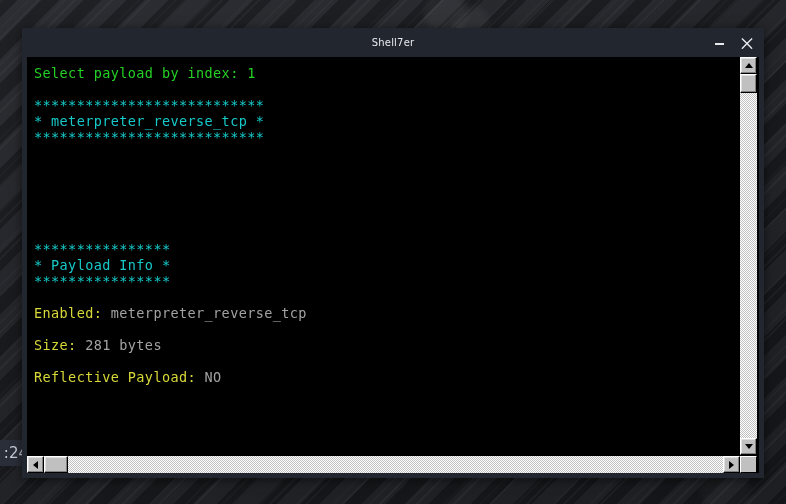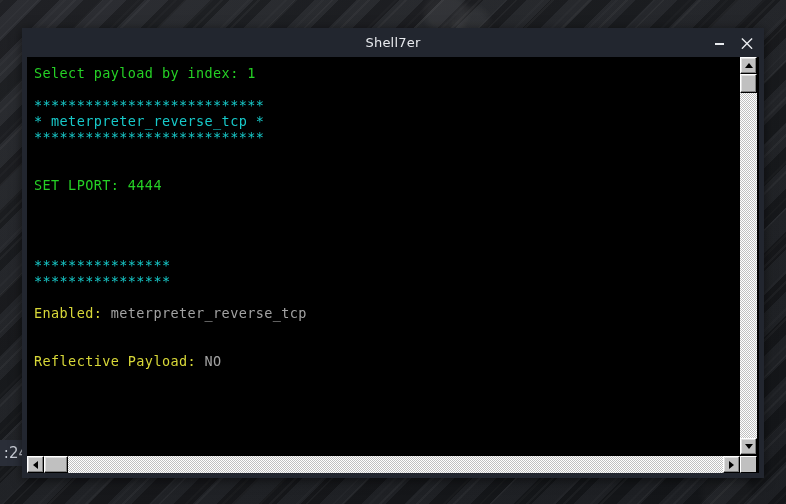--- a/index.html
+++ b/index.html
@@ -86,21 +86,21 @@
   #titlebar {
     position: relative;
     height: 29px;
     background: #22262f;
     display: flex;
     align-items: center;
     justify-content: center;
   }
   #title-text {
     font-family: "DejaVu Sans", sans-serif;
-    font-size: 13px;
+    font-size: 10px;
     color: #e8eaee;
     letter-spacing: 0.2px;
     user-select: none;
   }
   .winbtn {
     position: absolute;
     top: 0;
     height: 29px;
     width: 26px;
     display: flex;
@@ -259,30 +259,31 @@
     <div id="window-body">
 
       <div id="terminal">
           <div class="tline c-green">Select payload by index: 1</div>
           <div class="tline c-green">&nbsp;</div>
           <div class="tline c-cyan">***************************</div>
           <div class="tline c-cyan">* meterpreter_reverse_tcp *</div>
           <div class="tline c-cyan">***************************</div>
           <div class="tline c-green">&nbsp;</div>
           <div class="tline c-green">&nbsp;</div>
-          <div class="tline c-green">SET LPORT: 4444</div>
           <div class="tline c-green">&nbsp;</div>
           <div class="tline c-green">&nbsp;</div>
           <div class="tline c-green">&nbsp;</div>
           <div class="tline c-green">&nbsp;</div>
           <div class="tline c-cyan">****************</div>
+          <div class="tline c-cyan">* Payload Info *</div>
           <div class="tline c-cyan">****************</div>
           <div class="tline c-green">&nbsp;</div>
           <div class="tline c-yellow"><span>Enabled:</span><span class="val"> meterpreter_reverse_tcp</span></div>
           <div class="tline c-green">&nbsp;</div>
+          <div class="tline c-yellow"><span>Size:</span><span class="val"> 281 bytes</span></div>
           <div class="tline c-green">&nbsp;</div>
           <div class="tline c-yellow"><span>Reflective Payload:</span><span class="val"> NO</span></div>
           <div class="tline c-green">&nbsp;</div>
         </div>
 
       <div id="vscroll">
         <div class="sb-track"></div>
         <div class="sb-btn" id="vs-up">
           <span class="arrow arrow-up"></span>
         </div>

